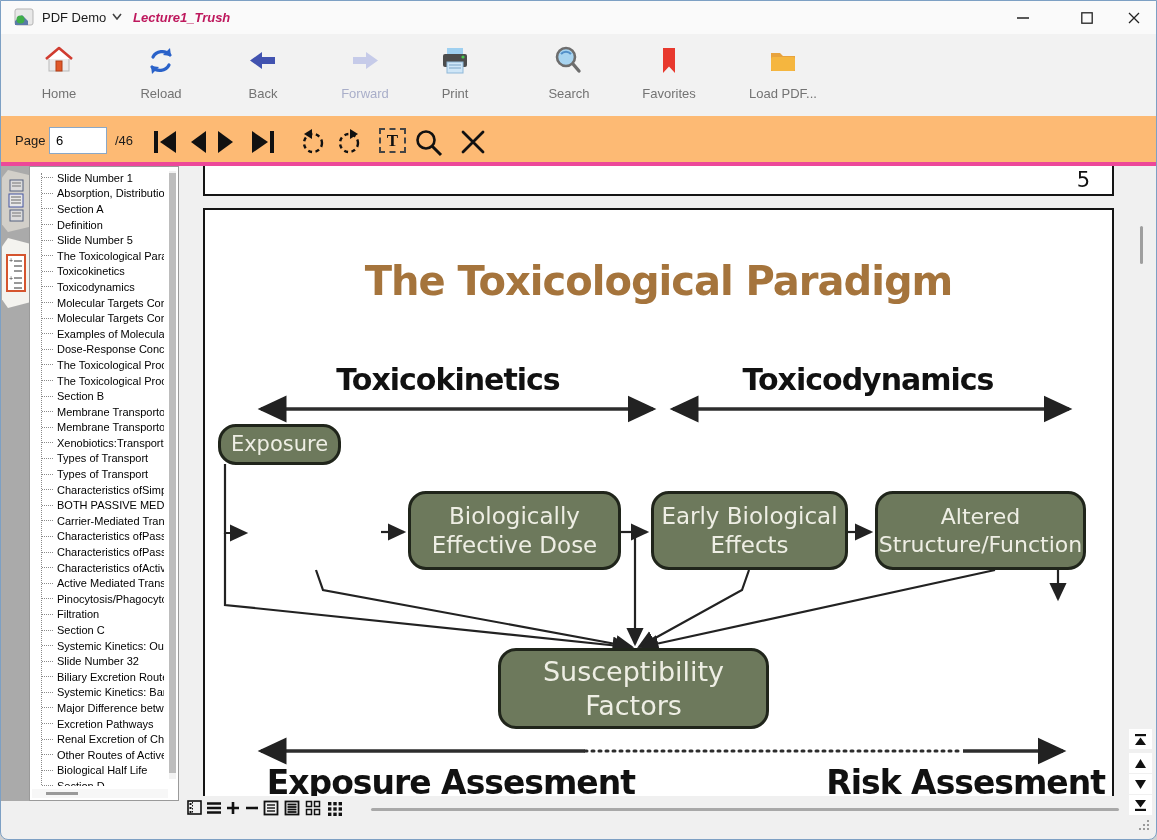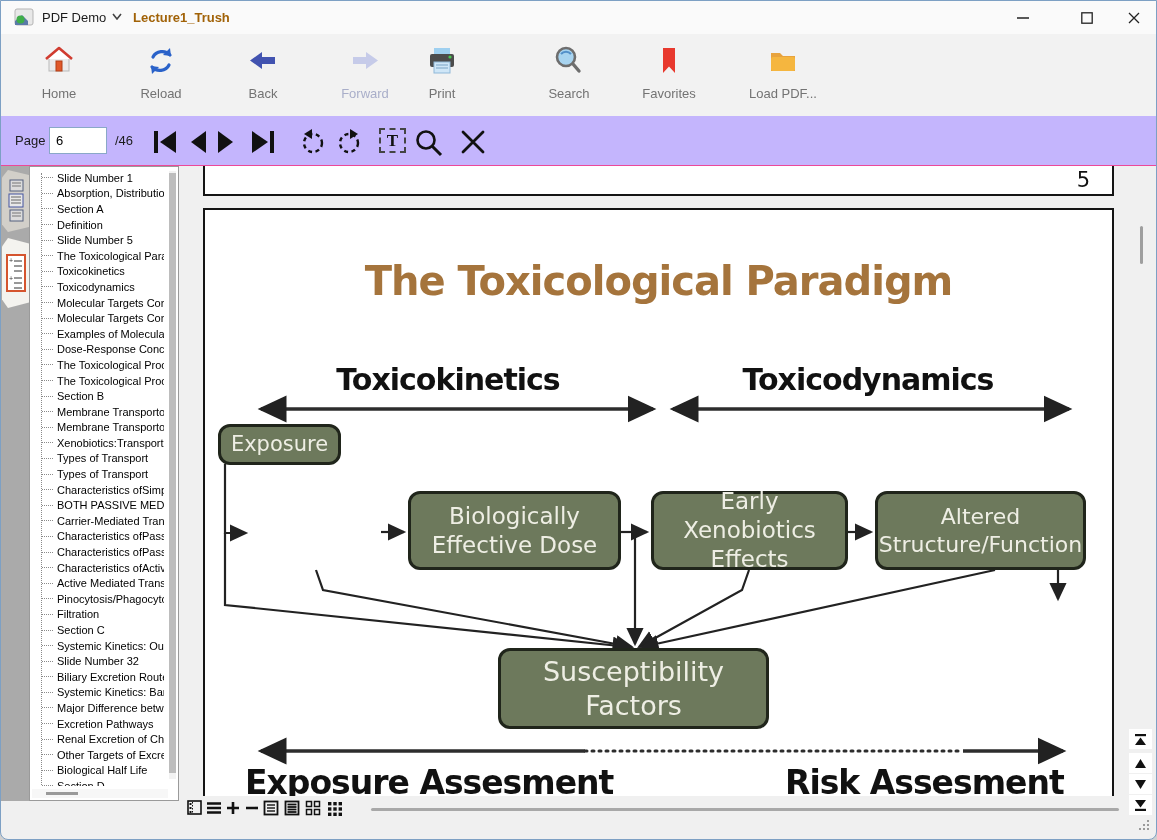--- a/index.html
+++ b/index.html
@@ -5,30 +5,30 @@
   html,body{margin:0;padding:0;background:#cfcfcf;}
   *{box-sizing:border-box;}
   #stage{position:relative;width:1157px;height:840px;background:#f0f0f0;
          font-family:"Liberation Sans",sans-serif;overflow:hidden;
          border:1px solid #7da0c4;border-radius:0 0 8px 8px;}
   
   .titlebar{position:absolute;left:0;top:0;width:1157px;height:33px;background:#fafafa;}
   .appicon{position:absolute;left:13px;top:7px;}
   .title-app{position:absolute;left:41px;top:9px;font-size:13px;color:#1b1b1b;}
   .title-chev{position:absolute;left:110px;top:12px;}
-  .title-doc{position:absolute;left:132px;top:9px;font-size:13px;font-weight:bold;color:#a16207;}
+  .title-doc{position:absolute;left:132px;top:9px;font-size:13px;font-weight:bold;color:#be185d;font-style:italic;}
   .winbtn{position:absolute;top:0;width:46px;height:33px;display:flex;align-items:center;justify-content:center;}
   
   .toolbar{position:absolute;left:0;top:33px;width:1157px;height:82px;background:#f2f2f2;}
   .tbtn{position:absolute;top:8px;width:92px;height:68px;text-align:center;cursor:default;}
   .tbtn .ticon{height:36px;margin-top:2px;}
   .tbtn .tlab{font-size:13px;color:#737373;margin-top:6px;}
   .tbtn.disabled .tlab{color:#a9aec9;}
   
-  .pagebar{position:absolute;left:0;top:115px;width:1157px;height:50px;background:#c4b5fd;border-bottom:1px solid #ec4899;}
+  .pagebar{position:absolute;left:0;top:115px;width:1157px;height:50px;background:#fdba74;border-bottom:4px solid #ec4899;}
   .pb-label{position:absolute;left:14px;top:17px;font-size:13px;color:#1b1b1b;}
   .pb-input{position:absolute;left:48px;top:11px;width:58px;height:27px;border:1px solid #8aa8c8;background:#fff;
             font-size:13px;font-family:"Liberation Sans",sans-serif;padding:0 6px;}
   .pb-total{position:absolute;left:114px;top:17px;font-size:13px;color:#1b1b1b;}
   .pb-btn{position:absolute;top:127px;cursor:default;}
   .tglyph{width:27px;height:25px;border:2px dashed #444;display:flex;align-items:center;justify-content:center;
           font-family:"Liberation Serif",serif;font-weight:bold;font-size:17px;color:#111;background:#fff0;}
   
   .tabstrip{position:absolute;left:0;top:165px;width:28px;height:635px;background:#aaaaaa;}
   .sidetab{position:absolute;left:1px;width:27px;background:#d2cfc9;
@@ -49,23 +49,23 @@
   .page{position:absolute;background:#fff;border:2px solid #141414;}
   .page5{left:24px;top:-25px;width:911px;height:55px;}
   .pagenum{position:absolute;right:22px;bottom:2px;font-size:21px;color:#111;font-family:"DejaVu Sans",sans-serif;}
   .page6{left:24px;top:42px;width:911px;height:740px;}
   .vscroll-thumb{position:absolute;right:15px;top:60px;width:3px;height:38px;background:#9e9e9e;border-radius:2px;}
   
   .slide{position:absolute;left:0;top:0;width:907px;height:736px;font-family:"DejaVu Sans",sans-serif;}
   .slide-title{position:absolute;left:0;top:48px;width:100%;text-align:center;font-size:40px;font-weight:bold;
                color:#a5743c;letter-spacing:-1px;}
   .hdr{position:absolute;top:152px;font-size:30px;font-weight:bold;color:#111;letter-spacing:-1px;width:400px;text-align:center;}
-  .gbox{position:absolute;background:#6d795c;border:3px solid #20251b;border-radius:12px;color:#eeeee4;
+  .gbox{position:absolute;background:#6d795c;border:3px solid #20251b;border-radius:18px;color:#eeeee4;
         display:flex;align-items:center;justify-content:center;text-align:center;line-height:1.25;}
-  .assess{position:absolute;top:553px;font-size:33px;font-weight:bold;color:#111;letter-spacing:-1px;text-align:left;}
+  .assess{position:absolute;top:553px;font-size:33px;font-weight:bold;color:#111;letter-spacing:-1px;text-align:right;}
   .diagram-svg{position:absolute;left:0;top:0;}
   
   .statusbar{position:absolute;left:178px;top:795px;width:979px;height:25px;background:#f0f0f0;}
   .sicon{position:absolute;top:4px;}
   .hscroll-line{position:absolute;left:192px;top:12px;width:748px;height:3px;background:#a8a8a8;border-radius:2px;}
   
   .navstack{position:absolute;right:4px;width:23px;height:20px;top:0;background:#fff;display:flex;align-items:center;justify-content:center;}
 </style>
 </head>
 <body>
@@ -131,21 +131,21 @@
       <div class="tlab">Back</div>
     </div>
     <div class="tbtn disabled" style="left:318px">
       <div class="ticon">
         <svg width="34" height="34" viewBox="0 0 34 34">
           <path d="M18 8 L18 13 L5 13 L5 20 L18 20 L18 25 L30 16.5 Z" fill="#c6cbe9"></path>
         </svg>
       </div>
       <div class="tlab">Forward</div>
     </div>
-    <div class="tbtn" style="left:395px">
+    <div class="tbtn" style="left:408px">
       <div class="ticon">
         <svg width="34" height="34" viewBox="0 0 34 34">
           <rect x="9" y="4" width="16" height="8" fill="#9fd0f0"></rect>
           <rect x="5" y="10" width="24" height="13" rx="2" fill="#4c4c4c"></rect>
           <circle cx="25" cy="13" r="1.6" fill="#49c94f"></circle>
           <rect x="9" y="18" width="16" height="11" fill="#cfe6f7" stroke="#8fb8d8"></rect>
           <line x1="11" y1="21" x2="23" y2="21" stroke="#7aa3c4"></line>
           <line x1="11" y1="24" x2="23" y2="24" stroke="#7aa3c4"></line>
         </svg>
       </div>
@@ -410,21 +410,21 @@
         <div class="tree-item">
           <span class="stub"></span>
           <span>Excretion Pathways</span>
         </div>
         <div class="tree-item">
           <span class="stub"></span>
           <span>Renal Excretion of Che</span>
         </div>
         <div class="tree-item">
           <span class="stub"></span>
-          <span>Other Targets of Excre</span>
+          <span>Other Routes of Active</span>
         </div>
         <div class="tree-item">
           <span class="stub"></span>
           <span>Biological Half Life</span>
         </div>
         <div class="tree-item">
           <span class="stub"></span>
           <span>Section D</span>
         </div>
       </div>
@@ -471,21 +471,21 @@
 
           <line x1="853" y1="360" x2="853" y2="389" stroke="#222" stroke-width="2.2" marker-end="url(#ah)"></line>
 
           <line x1="56" y1="541" x2="380" y2="541" stroke="#2d2d2d" stroke-width="3.4" marker-start="url(#ah)"></line>
           <line x1="380" y1="541" x2="758" y2="541" stroke="#2d2d2d" stroke-width="3" stroke-dasharray="2 5" stroke-linecap="round"></line>
           <line x1="758" y1="541" x2="858" y2="541" stroke="#2d2d2d" stroke-width="3.4" marker-end="url(#ah)"></line>
         </svg>
 
         <div class="gbox" style="left:13px;top:214px;width:123px;height:41px;font-size:21px;">Exposure</div>
         <div class="gbox" style="left:203px;top:281px;width:213px;height:79px;font-size:23px;">Biologically Effective Dose</div>
-        <div class="gbox" style="left:446px;top:281px;width:197px;height:79px;font-size:23px;">Early Xenobiotics Effects</div>
+        <div class="gbox" style="left:446px;top:281px;width:197px;height:79px;font-size:23px;">Early Biological Effects</div>
         <div class="gbox" style="left:670px;top:281px;width:211px;height:79px;font-size:22px;">Altered Structure/Function</div>
         <div class="gbox" style="left:293px;top:438px;width:271px;height:81px;font-size:27px;">Susceptibility Factors</div>
 
         <div class="assess" style="left:40px;width:390px;">Exposure Assesment</div>
         <div class="assess" style="left:580px;width:320px;">Risk Assesment</div>
       </div>
     </div>
     <div class="vscroll-thumb"></div>
   </div>
 

